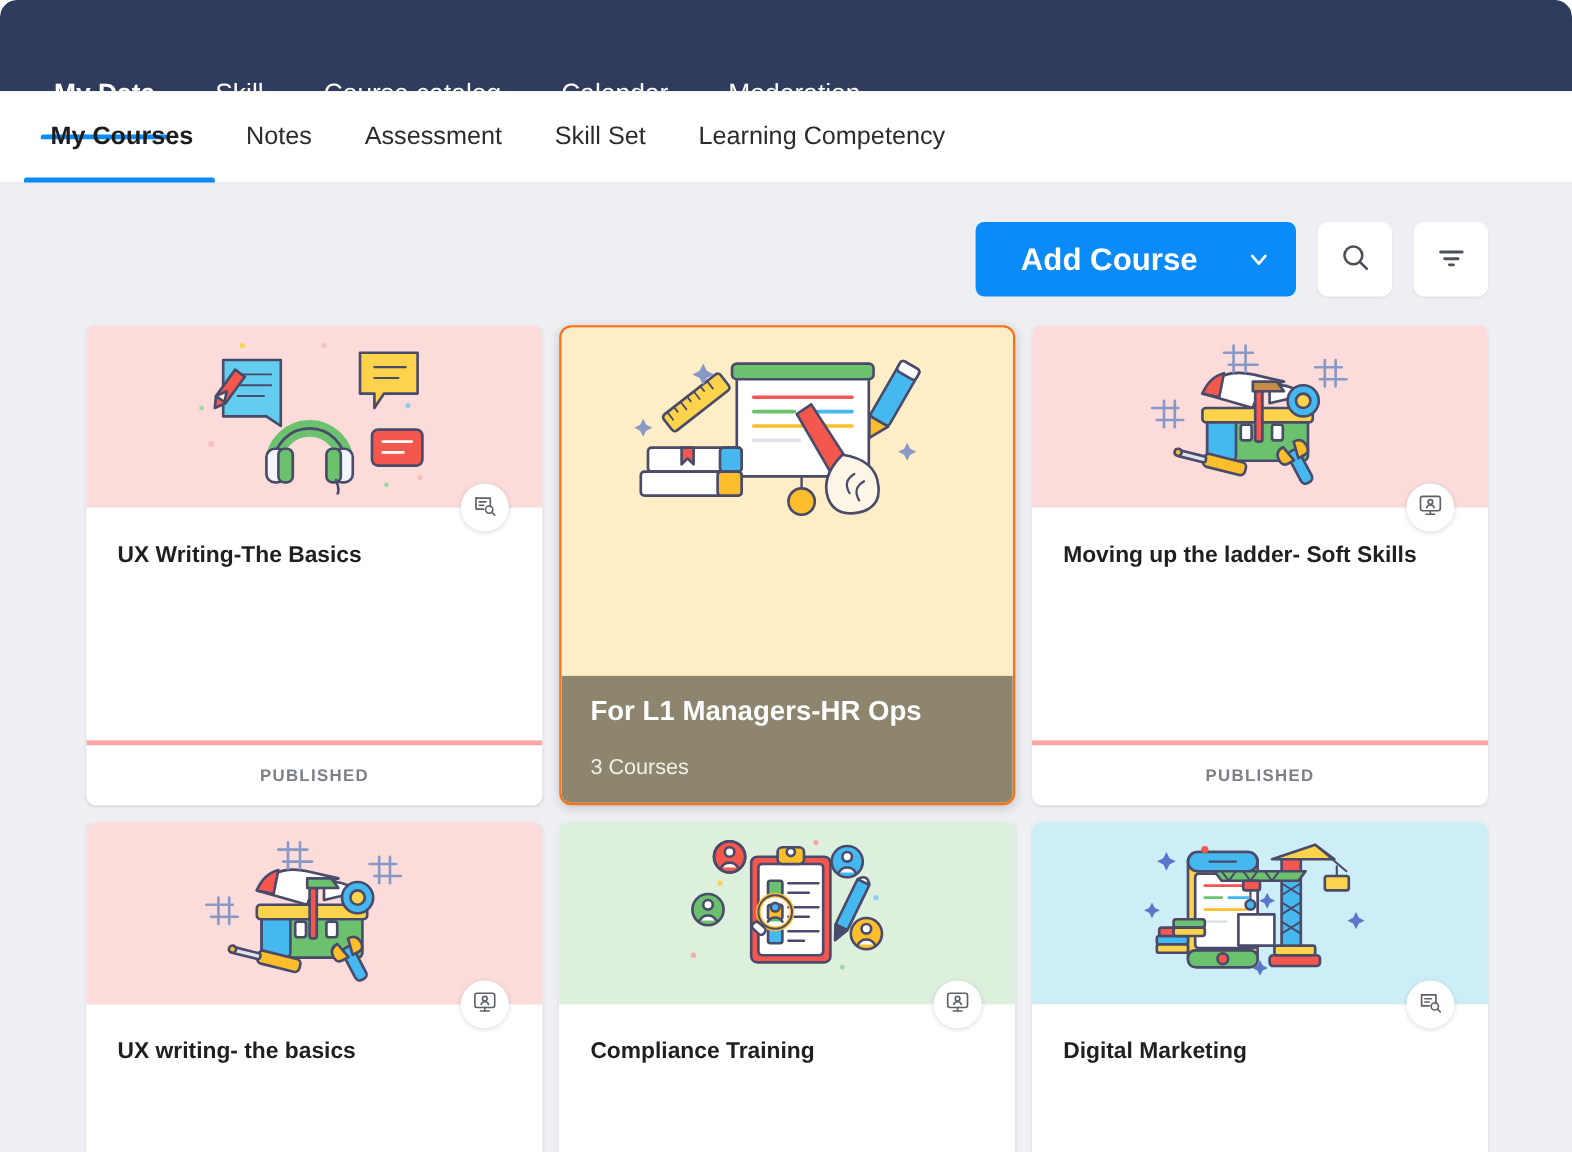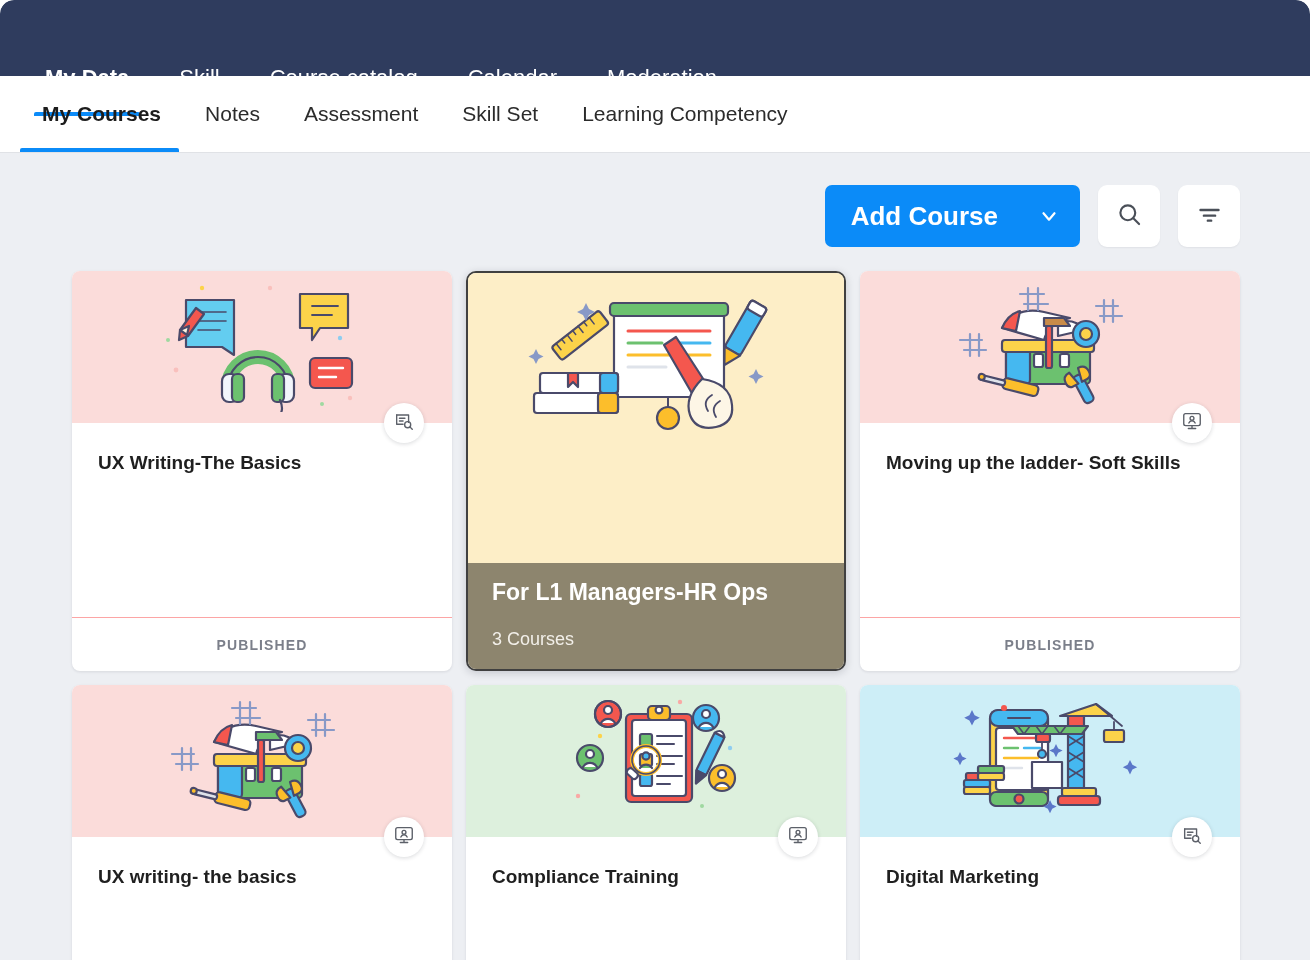--- a/index.html
+++ b/index.html
@@ -96,21 +96,21 @@
     display: flex;
     align-items: center;
     height: 62px;
     background: #0b8bf8;
     border: none;
     border-radius: 7px;
     color: #ffffff;
     font-family: "Liberation Sans", sans-serif;
     font-size: 26px;
     font-weight: 700;
-    padding: 0 20px 0 26px;
+    padding: 0 20px 0 38px;
     cursor: pointer;
     gap: 40px;
   }
   .add-course-btn .chev { display: flex; align-items: center; }
 
   .icon-btn {
     width: 62px; height: 62px;
     background: #ffffff;
     border: none;
     border-radius: 9px;
@@ -134,21 +134,21 @@
     background: #ffffff;
     border-radius: 8px;
     overflow: hidden;
     box-shadow: 0 1px 3px rgba(16,24,40,0.10);
     height: 400px;
     display: flex;
     flex-direction: column;
     cursor: pointer;
   }
   .card.selected {
-    border: 2px solid #404040;
+    border: 2px solid #f97316;
     border-radius: 10px;
     box-shadow: 0 2px 8px rgba(16,24,40,0.18);
   }
 
   .card-art {
     position: relative;
     height: 152px;
     display: flex;
     align-items: center;
     justify-content: center;
@@ -177,21 +177,21 @@
   }
   .card-title {
     font-size: 19px;
     font-weight: 700;
     color: #1f1f1f;
     line-height: 1.3;
   }
 
   .card-footer {
     height: 54px;
-    border-top: 1px solid #fca5a5;
+    border-top: 4px solid #fca5a5;
     display: flex;
     align-items: center;
     justify-content: center;
     font-size: 14px;
     letter-spacing: 1.1px;
     font-weight: 700;
     color: #7b7f8a;
   }
 
   

